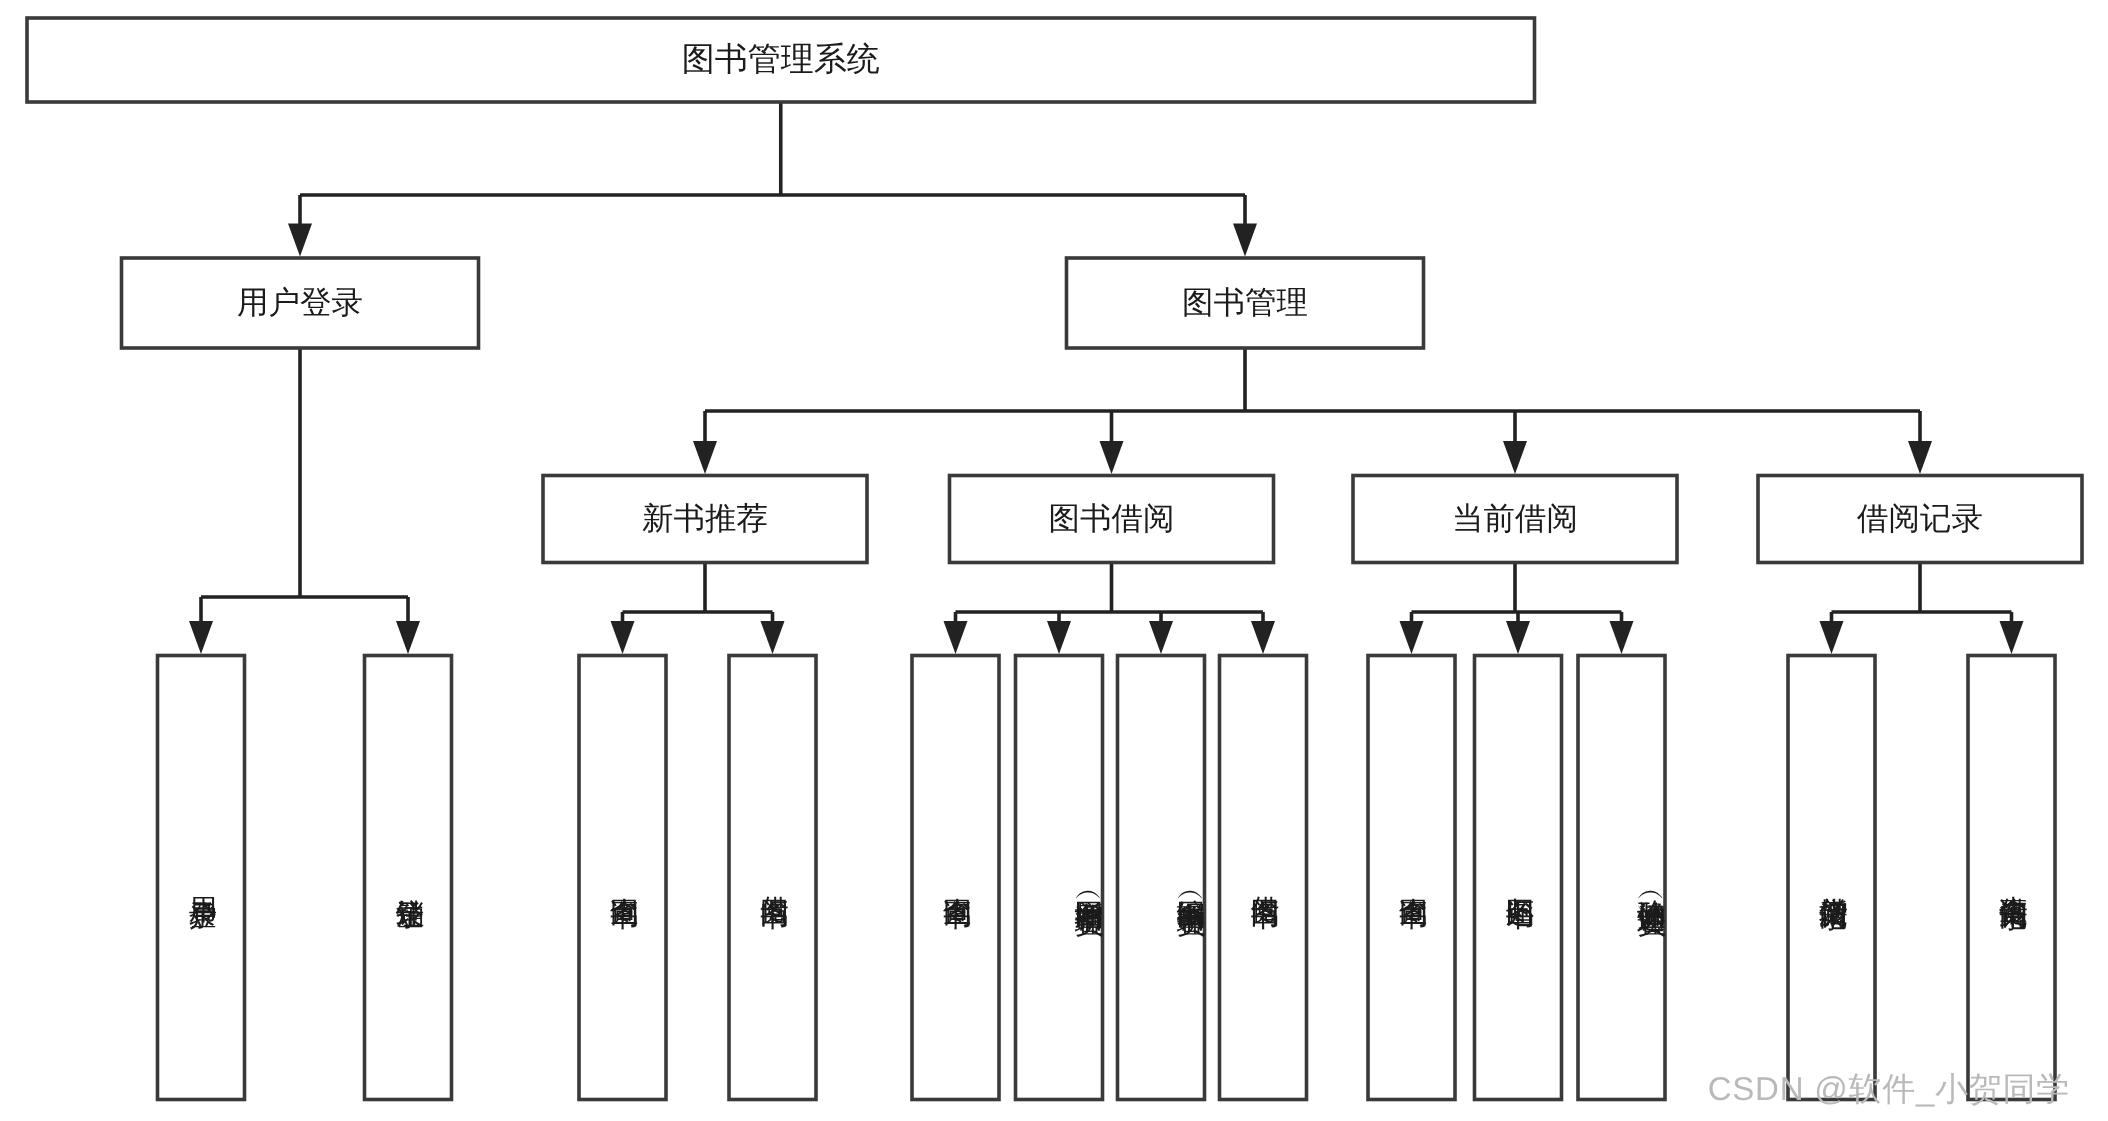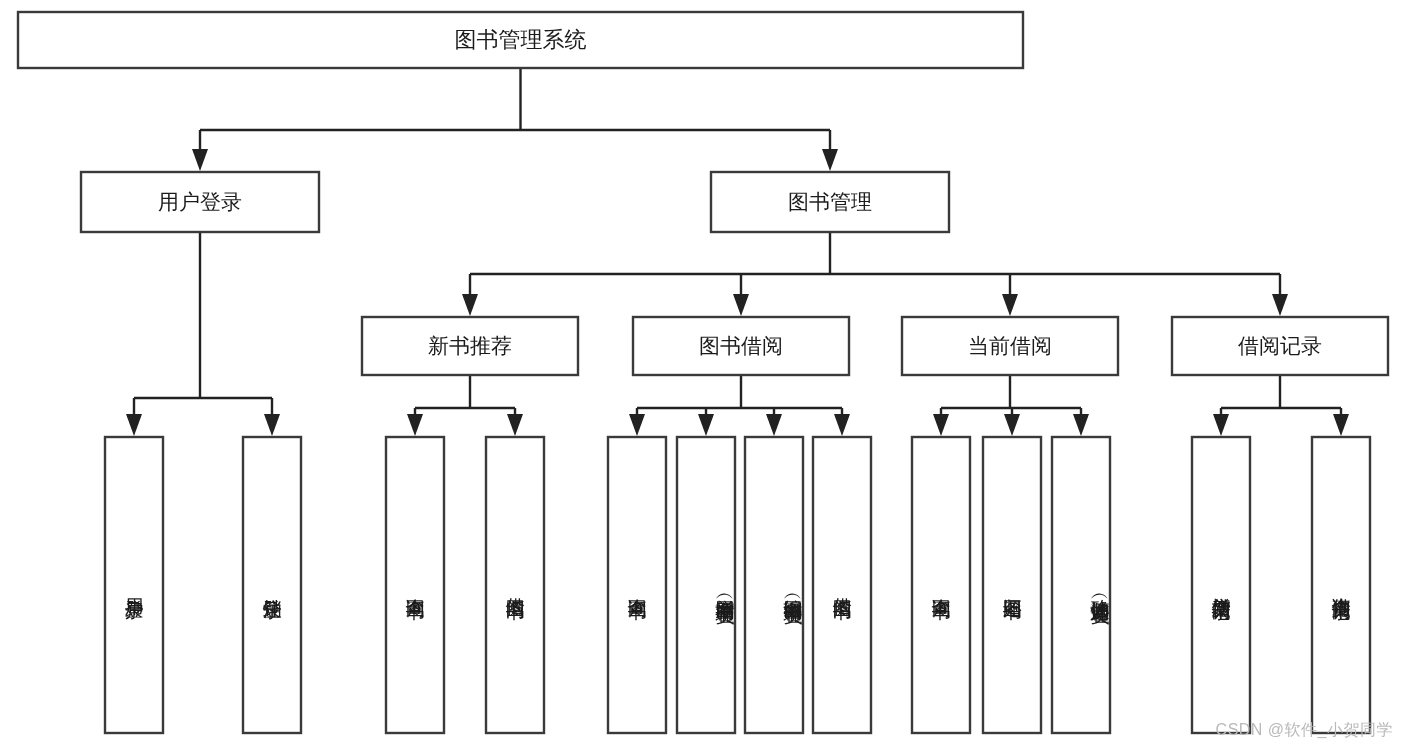--- a/index.html
+++ b/index.html
@@ -60,24 +60,24 @@
     font-size: 19px;
     line-height: 1.08;
     color: #1b1b1b;
     letter-spacing: 1px;
     text-align: center;
     white-space: nowrap;
     pointer-events: none;
   }
   .watermark {
     position: absolute;
-    right: 12px;
+    right: 25px;
     bottom: 6px;
     font-family: "Liberation Sans", "DejaVu Sans", sans-serif;
-    font-size: 16px;
+    font-size: 22px;
     color: #b9b9b9;
     letter-spacing: 0.5px;
     user-select: none;
   }
 </style>
 </head>
 <body>
 
 <div id="diagram-root">
 

